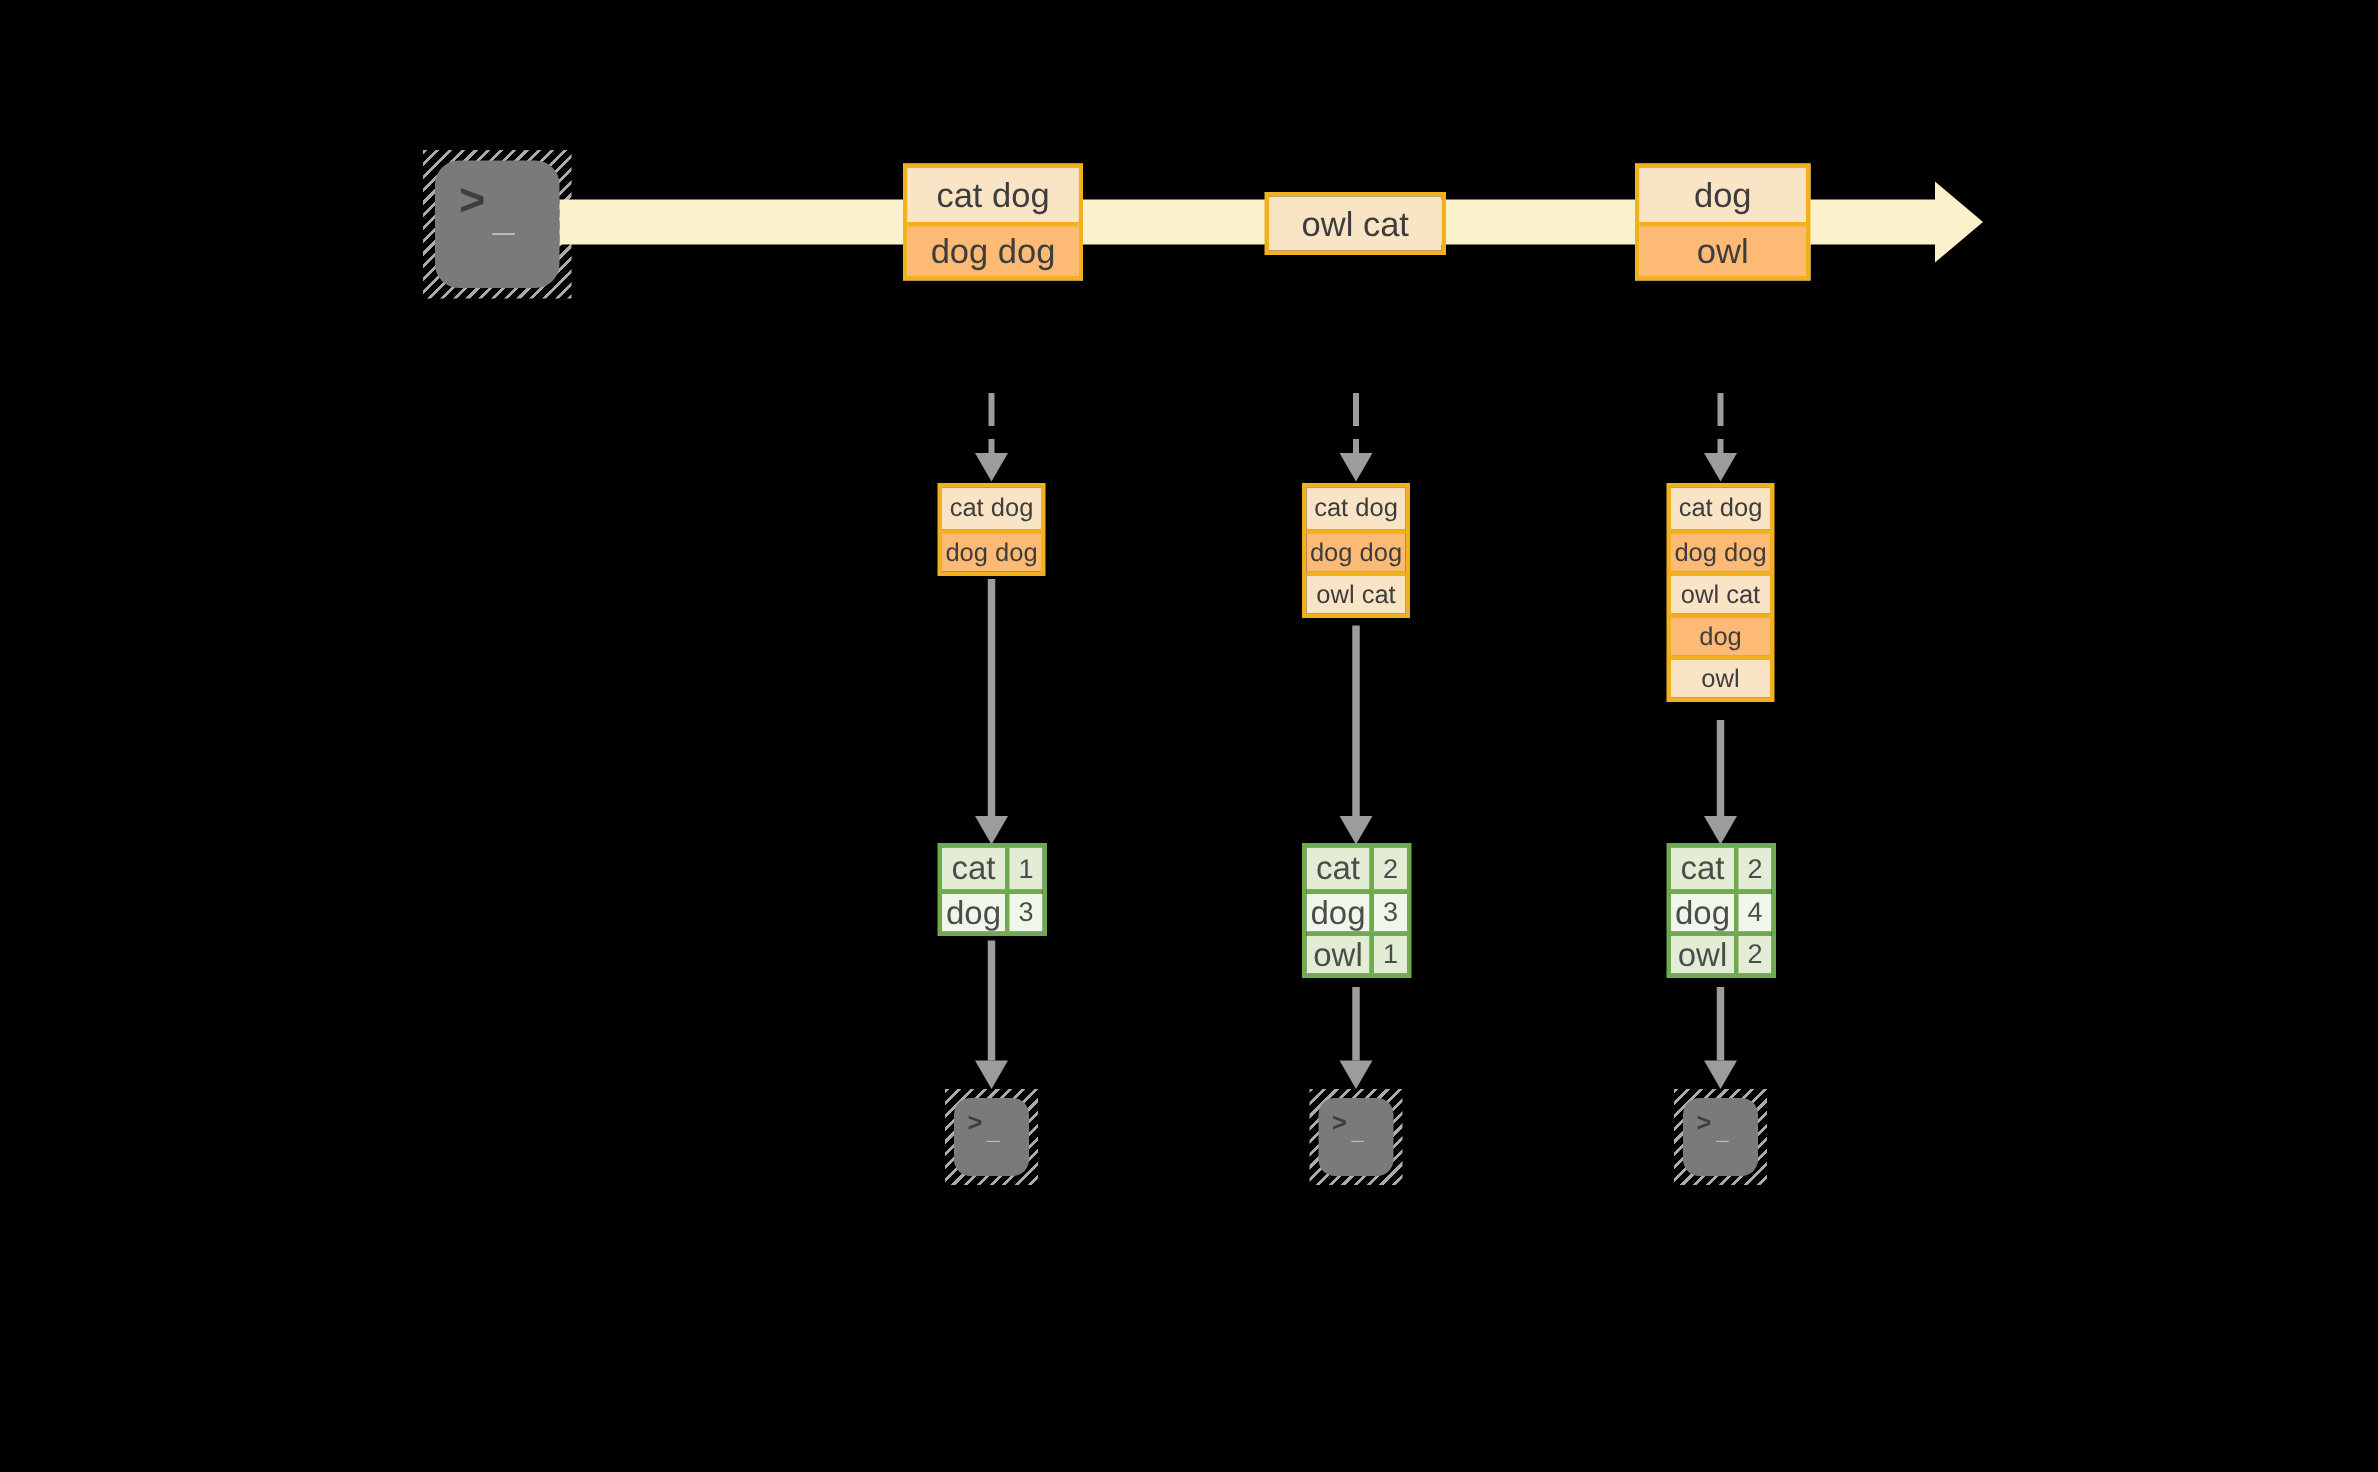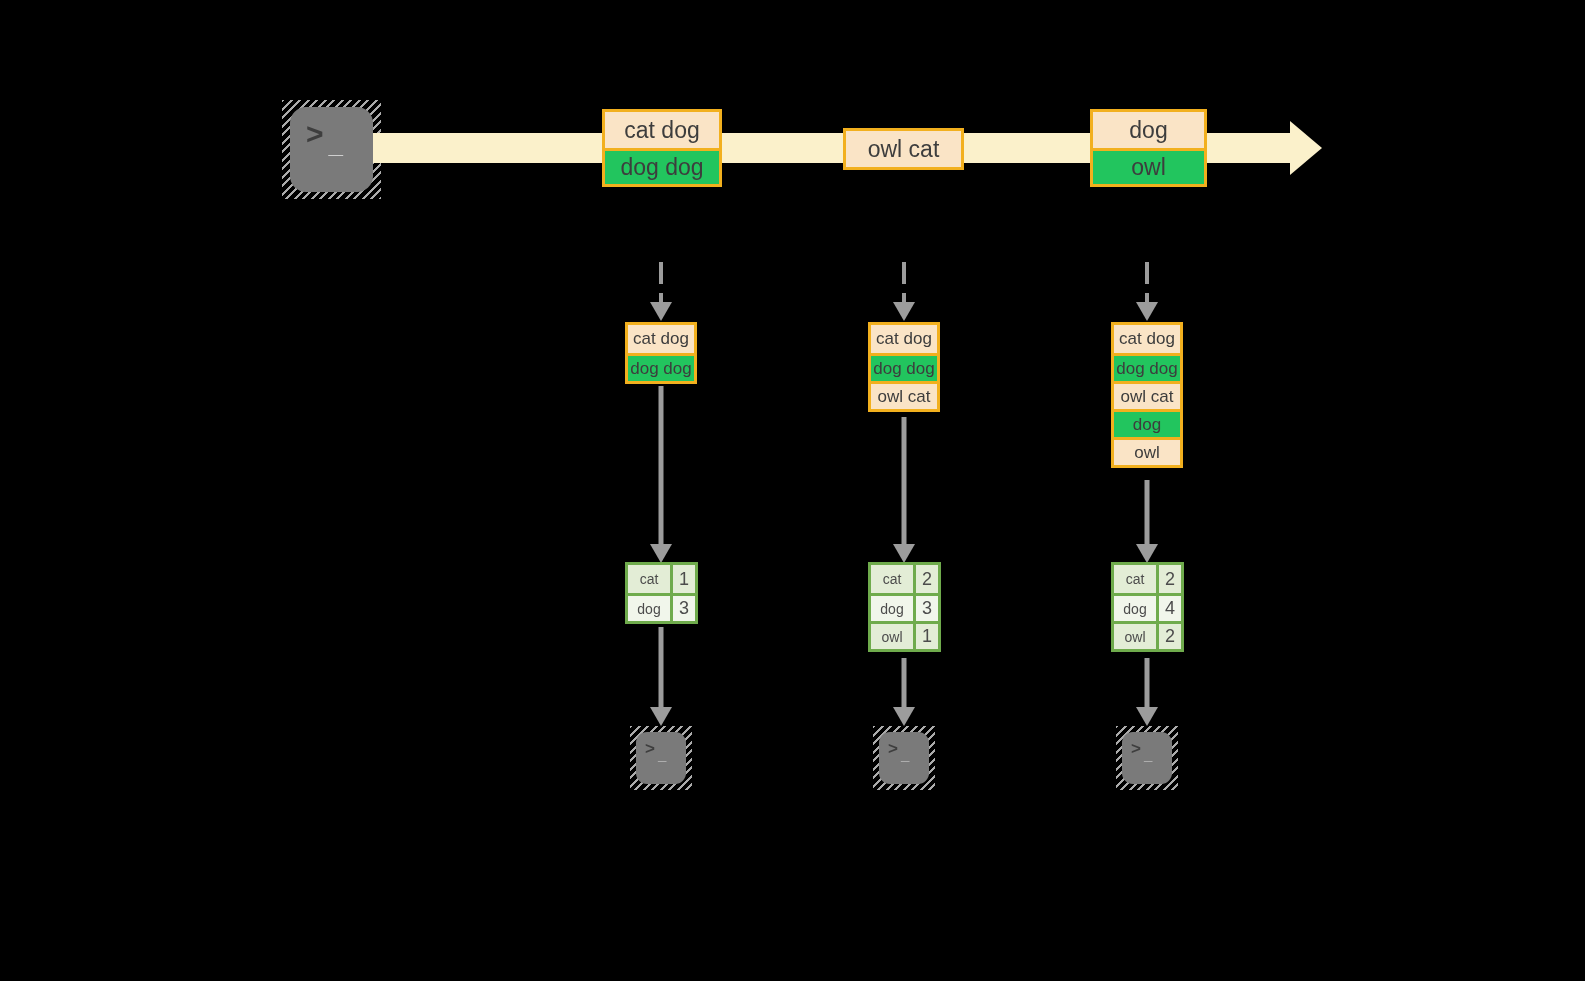--- a/index.html
+++ b/index.html
@@ -24,21 +24,21 @@
   .tl-head{position:absolute;left:1290px;top:121px;width:0;height:0;
            border-top:27px solid transparent;border-bottom:27px solid transparent;
            border-left:32px solid #fbf1cb;}
 
   
   .ebox{position:absolute;border:3px solid #f2b01e;background:#fdf3e6;z-index:3;}
   .erow{height:36px;display:flex;align-items:center;justify-content:center;
         font-size:23px;color:#3d3d3d;}
   .erow + .erow{border-top:3px solid #f2b01e;}
   .dark{background:#fae4c6;}
-  .light{background:#22c55e;}
+  .light{background:#fdba74;}
 
   
   .stack{position:absolute;width:72px;border:3px solid #f2b01e;z-index:3;}
   .srow{height:28px;display:flex;align-items:center;justify-content:center;
         font-size:17px;color:#3d3d3d;}
   .srow + .srow{border-top:3px solid #f2b01e;}
 
   
   .vline{position:absolute;width:5px;background:#9c9c9c;transform:translateX(-50%);z-index:2;}
   .vline.dash{width:4px;background:repeating-linear-gradient(to bottom,#9c9c9c 0 22px,rgba(0,0,0,0) 22px 31px);}
@@ -49,21 +49,21 @@
   
   .banner{position:absolute;left:696px;top:463px;width:429px;height:43px;background:#ffffff;
           display:flex;align-items:center;justify-content:center;z-index:1;}
   .banner span{font-size:33px;font-weight:300;color:#222222;letter-spacing:.5px;}
 
   
   .gtable{position:absolute;width:73px;border:3px solid #6fab4c;z-index:3;}
   .trow{display:flex;height:28px;}
   .trow + .trow{border-top:3px solid #6fab4c;}
   .wcell{width:42px;display:flex;align-items:center;justify-content:center;
-         font-size:14px;color:#4c4c4c;}
+         font-size:22px;color:#4c4c4c;}
   .ccell{flex:1;border-left:3px solid #6fab4c;display:flex;align-items:center;justify-content:center;
          font-size:18px;color:#4c4c4c;}
 </style>
 </head>
 <body>
 
 <div class="canvas">
 
   <div class="term big" style="left:282px;top:100px;width:99px;height:99px;">
     <div class="term-inner">

